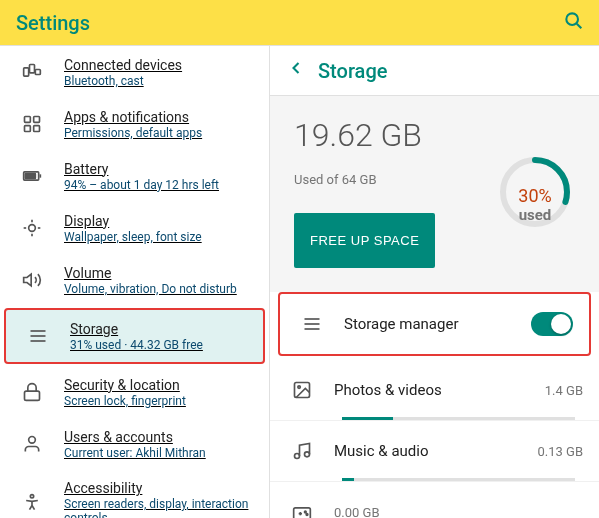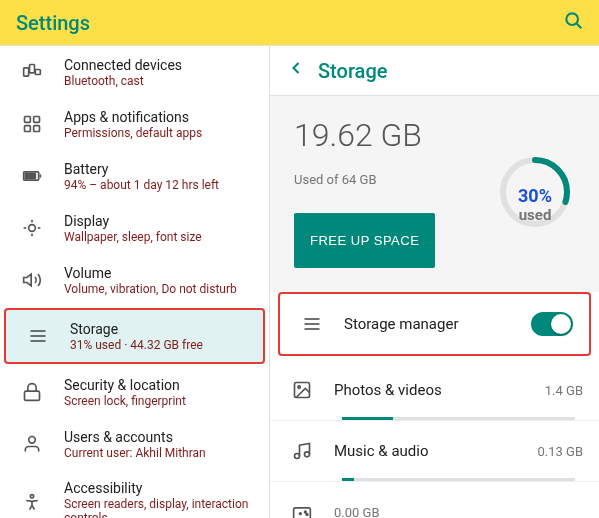--- a/index.html
+++ b/index.html
@@ -57,20 +57,21 @@
       border-right: 1px solid #e0e0e0;
       background: #fff;
     }
     .sidebar-item {
       display: flex;
       align-items: center;
       padding: 10px 16px;
       cursor: pointer;
       border-radius: 0;
       position: relative;
+      text-decoration: underline;
     }
     .sidebar-item.active {
       background: #e0f2f1;
       border: 2px solid #e53935;
       border-radius: 4px;
       margin: 2px 4px;
     }
     .sidebar-icon {
       width: 32px;
       height: 32px;
@@ -85,21 +86,21 @@
     .sidebar-text {
       flex: 1;
     }
     .sidebar-title {
       font-size: 14px;
       color: #212121;
       font-weight: 400;
     }
     .sidebar-subtitle {
       font-size: 12px;
-      color: #7f1d1d;
+      color: #0c4a6e;
       margin-top: 1px;
     }
 
     
     .right-panel {
       flex: 1;
       overflow-y: auto;
       background: #f5f5f5;
       padding: 0;
     }
@@ -147,22 +148,22 @@
     }
     .circle-label {
       position: absolute;
       top: 50%;
       left: 50%;
       transform: translate(-50%, -50%);
       text-align: center;
     }
     .circle-percent {
       font-size: 18px;
-      font-weight: 700;
-      color: #1d4ed8;
+      font-weight: 400;
+      color: #c2410c;
       display: block;
       margin-top: 24px;
     }
     .circle-used-lbl {
       font-size: 15px;
       color: #757575;
       display: block;
       font-weight: bold;
     }
 

